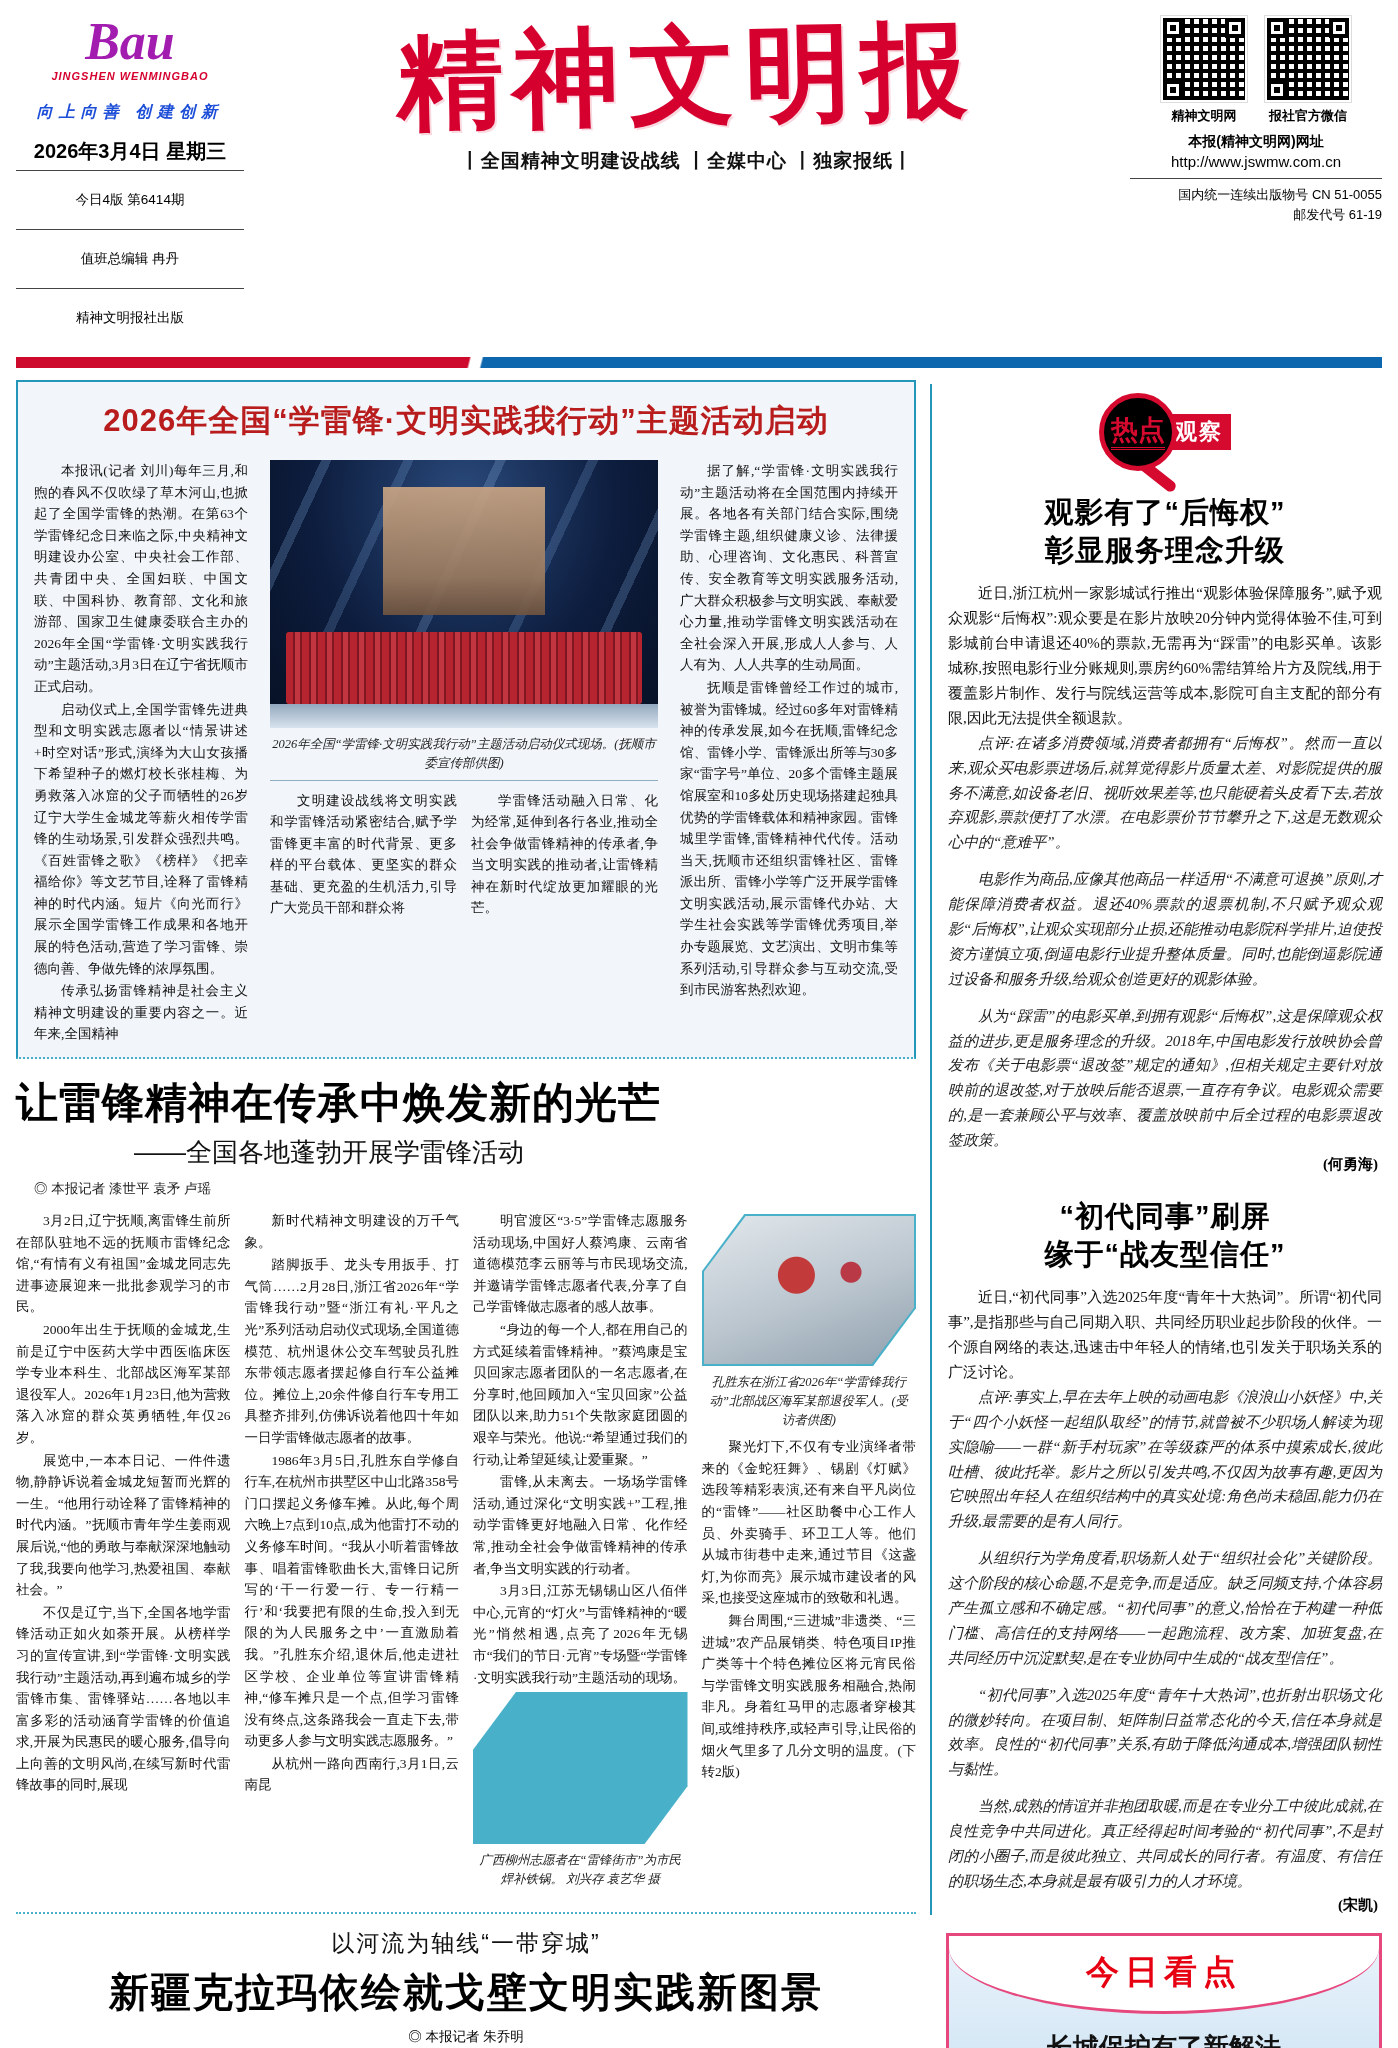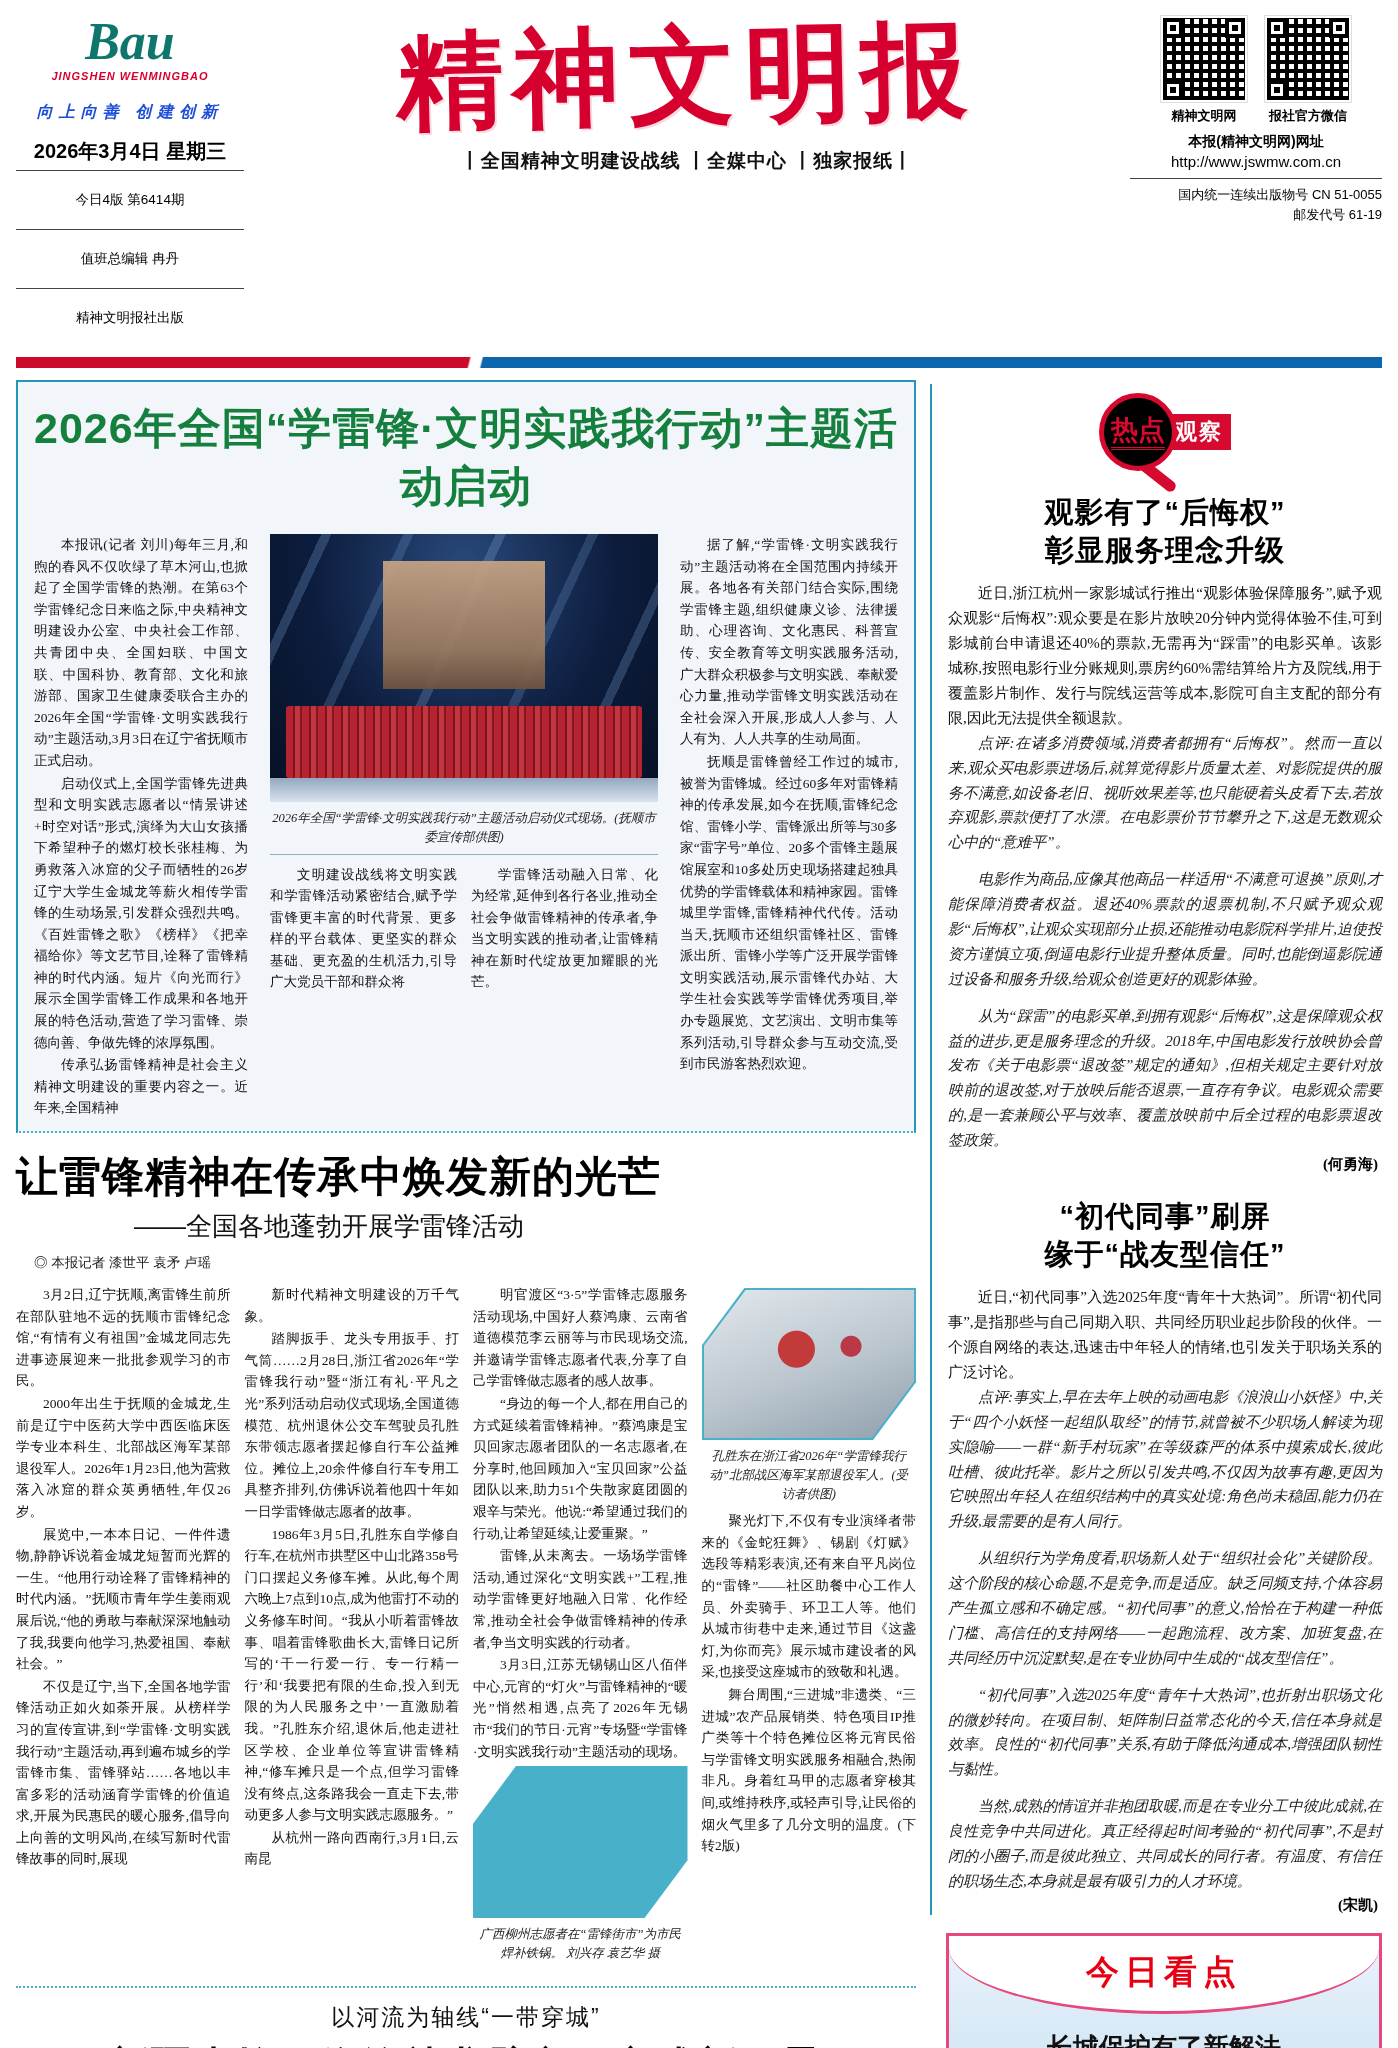--- a/index.html
+++ b/index.html
@@ -2,21 +2,21 @@
 <html><head>
 <meta charset="utf-8">
 <style>
   * { box-sizing: border-box; margin: 0; padding: 0; }
   body { background:#e8e8e8; font-family:"Liberation Sans", sans-serif; }
   .page { width:1398px; min-height:2048px; margin:0 auto; background:#fff; position:relative; padding-bottom:6px; }
 
   
   .hd { display:flex; padding:16px 16px 4px; align-items:flex-start; }
   .hd-left { width:228px; text-align:center; }
-  .logo-script { font-family:"Liberation Serif", serif; font-style:italic; font-weight:900; color:#0f766e; font-size:52px; line-height:1; }
+  .logo-script { font-family:"Liberation Serif", serif; font-style:italic; font-weight:900; color:#a21caf; font-size:52px; line-height:1; }
   .logo-pinyin { color:#d6002f; font-size:11px; font-weight:700; font-style:italic; letter-spacing:1px; margin-top:2px; }
   .logo-slogan { color:#1d4ed8; font-size:16px; font-weight:700; letter-spacing:6px; margin-top:20px;font-style:italic; }
   .date-block { margin-top:10px; }
   .date-line { font-size:20px; font-weight:900; padding:5px 0; }
   .info-line { font-size:13.5px; padding:20px 0; border-top:1px solid #444; }
   .hd-center { flex:1; text-align:center; padding:0 6px; }
   .paper-title { font-family:"Liberation Serif", serif; font-weight:900; color:#d6002f; font-size:106px; line-height:1.15; letter-spacing:10px; transform:rotate(-1.2deg); text-shadow:2px 2px 0 rgba(214,0,47,.15); white-space:nowrap; }
   .tagline { font-size:19px; font-weight:700; color:#111; margin-top:10px; letter-spacing:1px; }
   .hd-right { width:252px; text-align:center; }
   .qr-row { display:flex; justify-content:center; gap:12px; }
@@ -38,21 +38,21 @@
 
   
   .content { display:flex; gap:14px; padding:12px 16px 0; align-items:flex-start; }
   .left { width:900px; }
   .sidebar { flex:1; min-width:0; }
   .bt p { font-family:"Liberation Serif", serif; font-size:13.5px; line-height:1.6; text-align:justify; text-indent:2em; color:#111; }
   .bt p + p { margin-top:1px; }
 
   
   .a1 { border:2px solid #2496b9; border-bottom:2px dotted #49b0c9; background:#f2f6fa; padding:14px 16px 12px; }
-  .a1 h1 { font-size:43px; font-weight:900; text-align:center; letter-spacing:1px; margin:4px 0 18px; color:#15803d; }
+  .a1 h1 { font-size:31px; font-weight:900; text-align:center; letter-spacing:1px; margin:4px 0 18px; color:#b91c1c; }
   .a1-body { display:flex; gap:22px; }
   .a1c1 { width:214px; } .a1mid { width:388px; } .a1c4 { flex:1; min-width:0; }
   .photo-stage { height:268px; position:relative; overflow:hidden;
       background: radial-gradient(ellipse at 50% 15%, #2a4a7c 0%, #0d1d3e 55%, #071023 100%); }
   .photo-stage .beams { position:absolute; inset:0;
       background: linear-gradient(115deg, transparent 0 10%, rgba(150,200,255,.22) 10% 12%, transparent 12% 26%, rgba(150,200,255,.18) 26% 28%, transparent 28% 44%, rgba(170,210,255,.2) 44% 46%, transparent 46% 62%, rgba(150,200,255,.18) 62% 64%, transparent 64% 80%, rgba(150,200,255,.22) 80% 82%, transparent 82%); }
   .photo-stage .screen { position:absolute; left:29%; right:29%; top:10%; height:48%;
       background: linear-gradient(180deg,#c9a584 0%, #9a7a5e 70%, #6f5440 100%); opacity:.92; }
   .photo-stage .choir { position:absolute; left:4%; right:4%; bottom:24px; height:72px; border-radius:3px;
       background: repeating-linear-gradient(90deg, #b5242f 0 7px, #7d1420 7px 9px, #c23642 9px 14px, #801824 14px 16px); }

